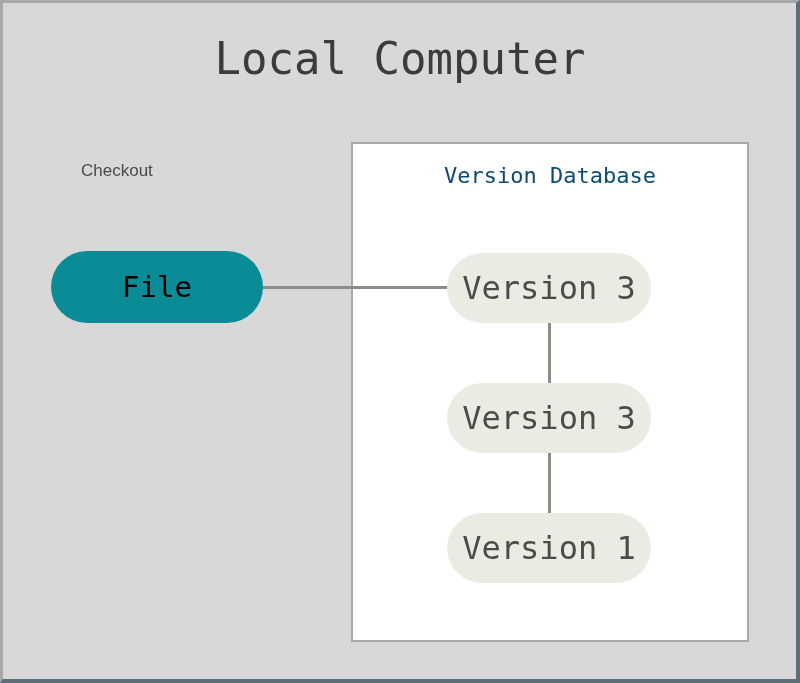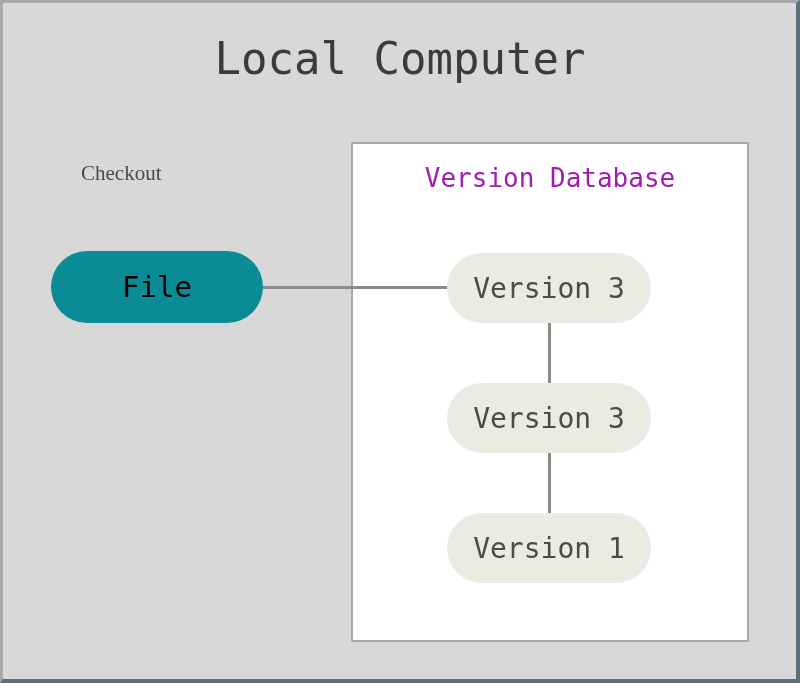--- a/index.html
+++ b/index.html
@@ -40,22 +40,22 @@
     font-size: 44px;
     color: #3b3b3b;
     letter-spacing: 0px;
     white-space: nowrap;
   }
 
   #checkout-label {
     position: absolute;
     left: 78px;
     top: 158px;
-    font-family: Liberation Serif, serif;
-    font-size: 21px;
+    font-family: Liberation Sans, sans-serif;
+    font-size: 17px;
     color: #4a4a4a;
     white-space: nowrap;
   }
 
   
   #version-database-panel {
     position: absolute;
     left: 348px;
     top: 139px;
     width: 398px;
@@ -65,22 +65,22 @@
     border: 2px solid #a9a9a9;
   }
 
   #version-database-title {
     position: absolute;
     left: 348px;
     top: 160px;
     width: 398px;
     text-align: center;
     font-family: "DejaVu Sans Mono", monospace;
-    font-size: 26px;
-    color: #a21caf;
+    font-size: 22px;
+    color: #0c4a6e;
     white-space: nowrap;
   }
 
   
   .edge-h {
     position: absolute;
     height: 3px;
     background: #8c8c87;
   }
   .edge-v {
@@ -130,21 +130,21 @@
   }
 
   .node-version {
     width: 204px;
     height: 70px;
     background: #ecebe3;
     border-radius: 35px;
   }
   .node-version .node-label {
     font-family: "DejaVu Sans Mono", monospace;
-    font-size: 28px;
+    font-size: 32px;
     color: #4b4b4b;
   }
 
   #node-version-3 { left: 444px; top: 250px; }
   #node-version-2 { left: 444px; top: 380px; }
   #node-version-1 { left: 444px; top: 510px; }
 </style>
 </head>
 <body>
 

